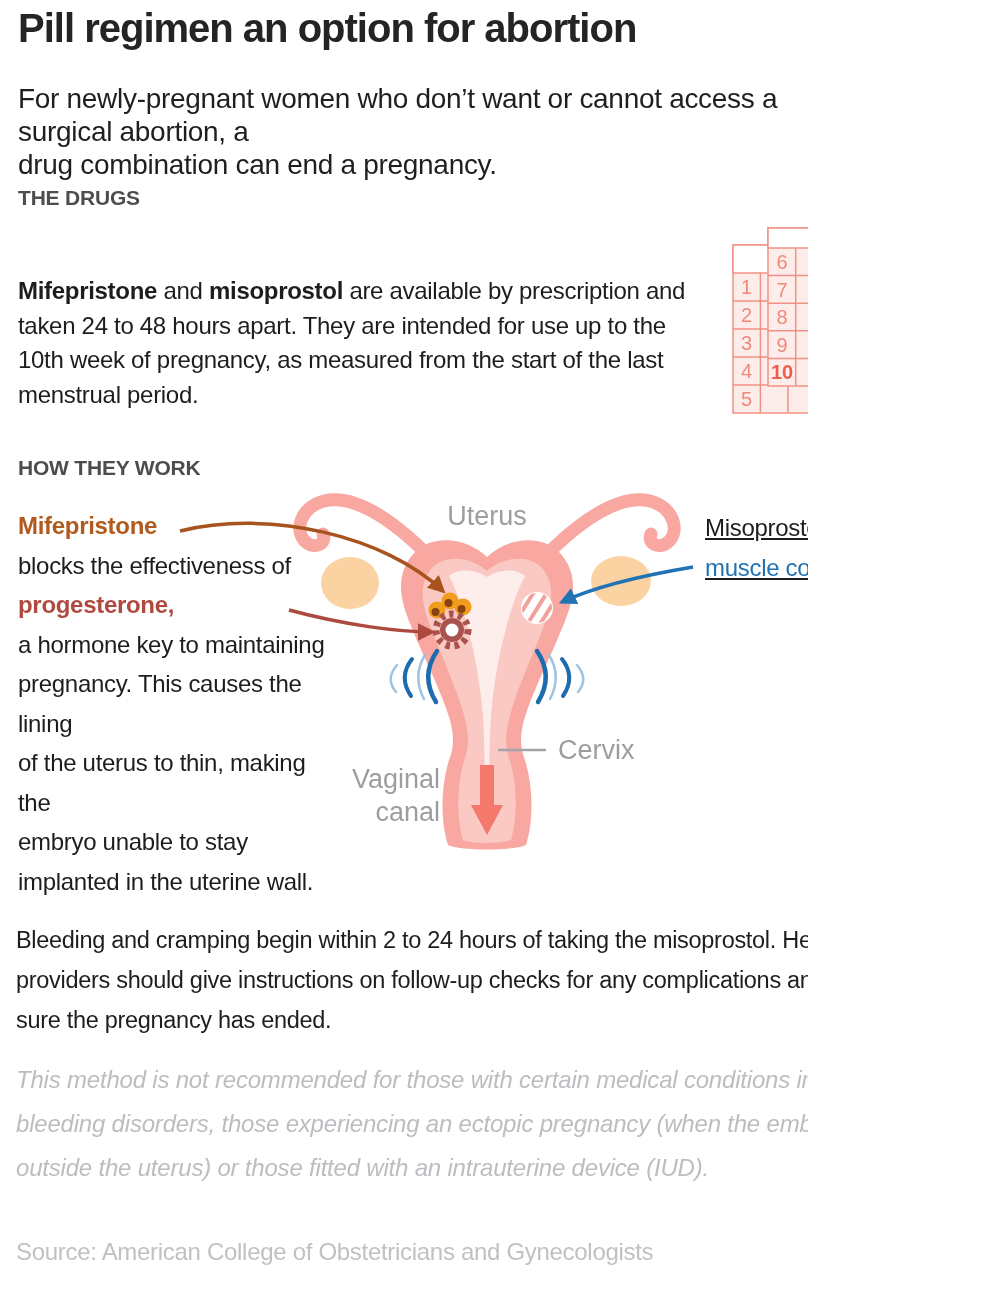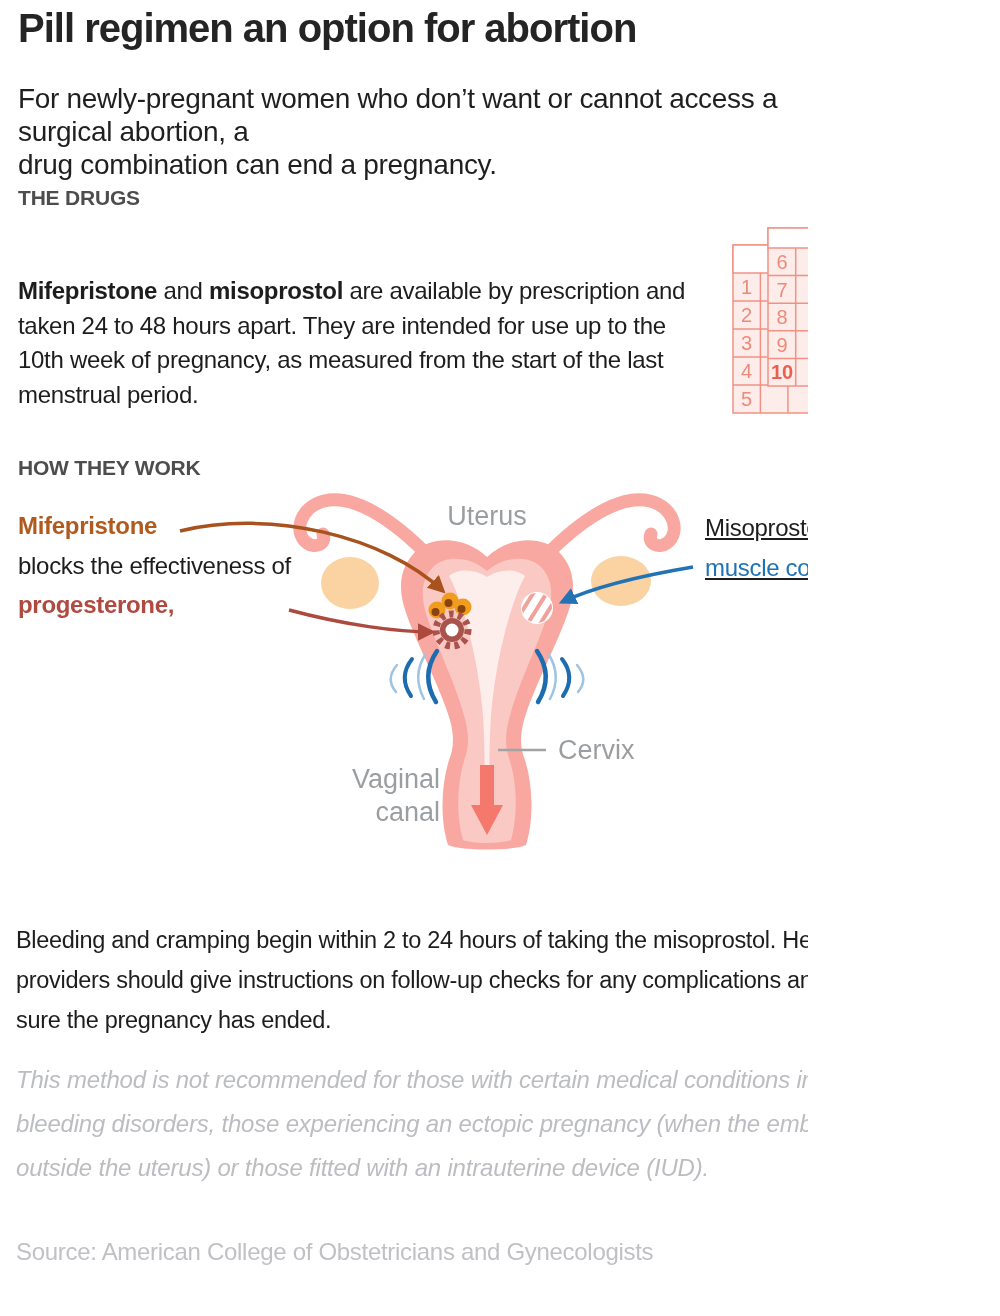--- a/index.html
+++ b/index.html
@@ -105,20 +105,25 @@
       <text class="cal-num-bold" x="56" y="163" text-anchor="middle">10</text>
     </g>
   </svg>
 
   <div class="abs sec-head how-head">HOW THEY WORK</div>
 
   <div class="abs col left-col">
     <div class="drug-orange">Mifepristone</div>
     <div>blocks the effectiveness of</div>
     <div class="drug-red">progesterone,</div>
+    <div class="prelines">a hormone key to maintaining
+pregnancy. This causes the lining
+of the uterus to thin, making the
+embryo unable to stay
+implanted in the uterine wall.</div>
   </div>
 
   <div class="abs col right-col">
     <div><span>Misoprostol </span><span class="blue">triggers</span></div>
     <div><span class="blue">muscle contractions</span><span> in</span></div>
   </div>
 
   <svg class="abs" style="left:0;top:483px;" width="1000" height="372" viewBox="0 0 1000 372">
     <defs>
       <marker id="ah-brown" viewBox="0 0 10 10" refX="8" refY="5" markerWidth="5" markerHeight="5" orient="auto-start-reverse">

